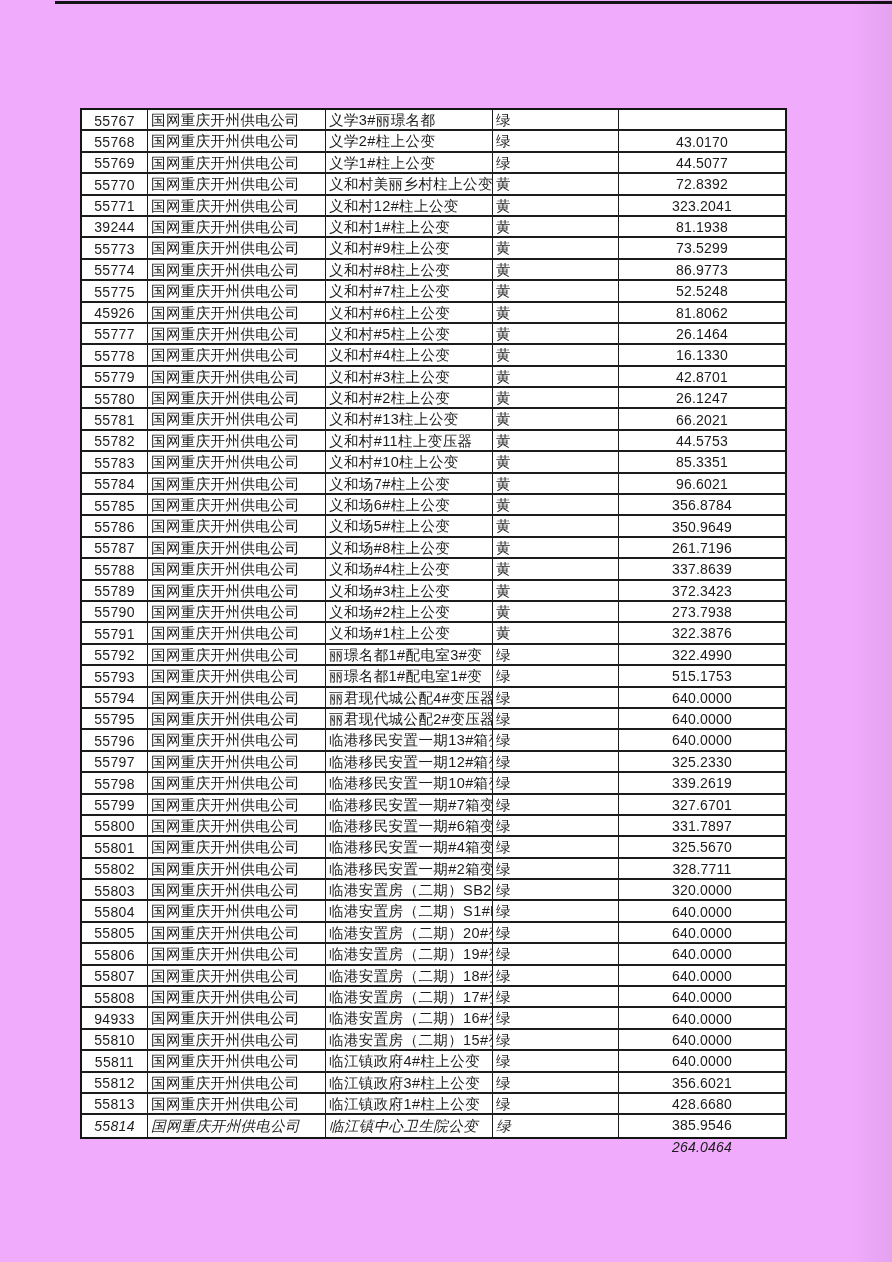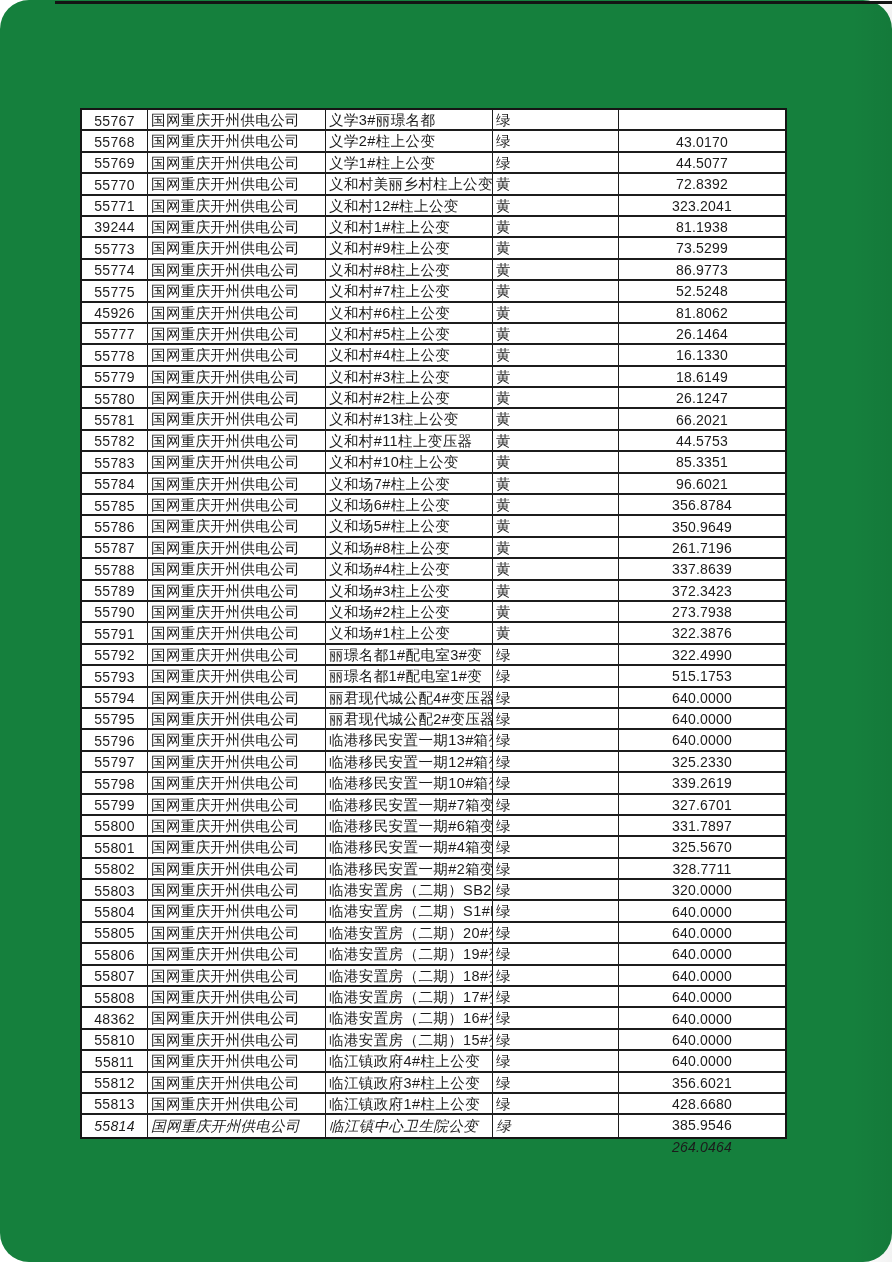--- a/index.html
+++ b/index.html
@@ -5,22 +5,21 @@
   * { margin: 0; padding: 0; box-sizing: border-box; }
   html, body {
     width: 892px; height: 1262px;
     background: #ffffff;
     font-family: "Liberation Sans", "DejaVu Sans", sans-serif;
     overflow: hidden;
     position: relative;
   }
   .page {
     position: absolute; inset: 0;
-    background: #15803d;
-    border-radius: 29px;
+    background: #f0abfc;
   }
   
   .page::after {
     content: "";
     position: absolute; top: 0; right: 0; width: 40px; height: 100%;
     background: linear-gradient(to right, rgba(0,0,0,0), rgba(0,0,0,0.05));
     pointer-events: none;
   }
   .top-rule {
     position: absolute;
@@ -162,21 +161,21 @@
       <div class="cell c-device">义和村#5柱上公变</div>
       <div class="cell c-status">黄</div>
       <div class="cell c-value">16.1330</div>
     </div>
 
     <div class="row">
       <div class="cell c-id">55778</div>
       <div class="cell c-company">国网重庆开州供电公司</div>
       <div class="cell c-device">义和村#4柱上公变</div>
       <div class="cell c-status">黄</div>
-      <div class="cell c-value">18.6149</div>
+      <div class="cell c-value">42.8701</div>
     </div>
 
     <div class="row">
       <div class="cell c-id">55779</div>
       <div class="cell c-company">国网重庆开州供电公司</div>
       <div class="cell c-device">义和村#3柱上公变</div>
       <div class="cell c-status">黄</div>
       <div class="cell c-value">26.1247</div>
     </div>
 
@@ -406,21 +405,21 @@
 
     <div class="row">
       <div class="cell c-id">55808</div>
       <div class="cell c-company">国网重庆开州供电公司</div>
       <div class="cell c-device">临港安置房（二期）17#变压</div>
       <div class="cell c-status">绿</div>
       <div class="cell c-value">640.0000</div>
     </div>
 
     <div class="row">
-      <div class="cell c-id">48362</div>
+      <div class="cell c-id">94933</div>
       <div class="cell c-company">国网重庆开州供电公司</div>
       <div class="cell c-device">临港安置房（二期）16#变</div>
       <div class="cell c-status">绿</div>
       <div class="cell c-value">640.0000</div>
     </div>
 
     <div class="row">
       <div class="cell c-id">55810</div>
       <div class="cell c-company">国网重庆开州供电公司</div>
       <div class="cell c-device">临港安置房（二期）15#变压</div>

